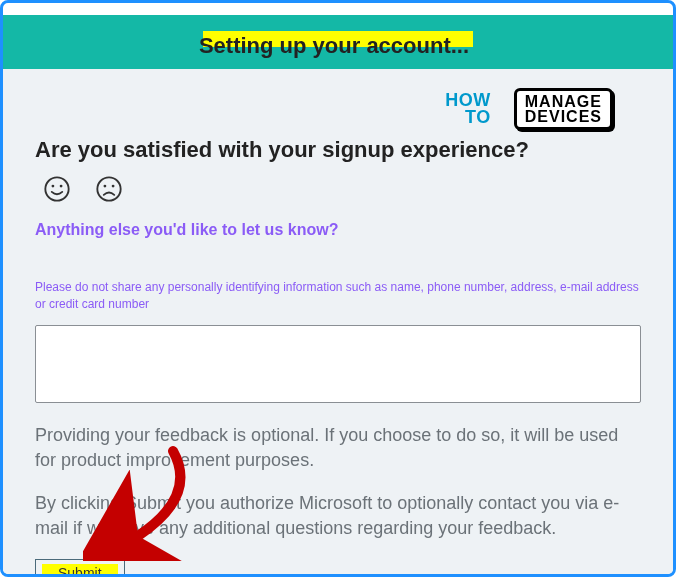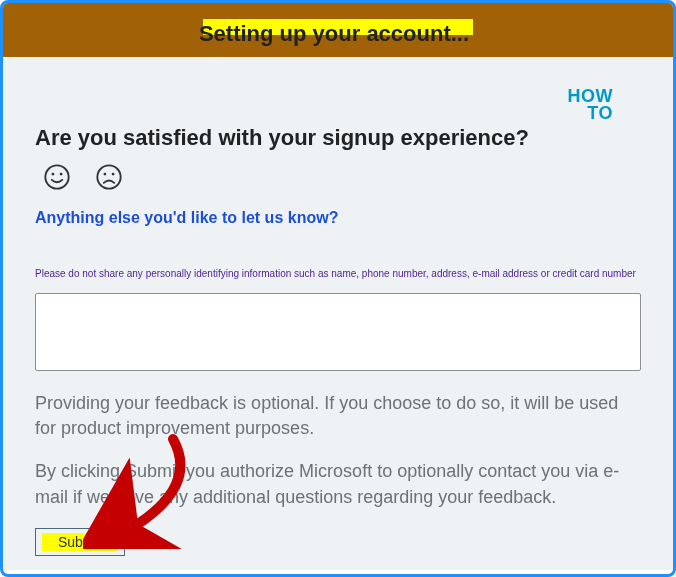--- a/index.html
+++ b/index.html
@@ -11,24 +11,25 @@
       font-family: "Segoe UI", Tahoma, Geneva, Verdana, sans-serif;
       background: #fff;
       width: 676px;
       height: 577px;
       position: relative;
       border: 3px solid #1e90ff;
       border-radius: 8px;
       overflow: hidden;
     }
     .header-area {
-      background: #a16207;
+      background: #14b8a6;
       padding: 18px 8px 10px 0;
       text-align: center;
       position: relative;
+      margin-top: 12px;
     }
     .page-title {
       display: inline-block;
       font-size: 22px;
       font-weight: 600;
       color: #222;
       position: relative;
       z-index: 1;
     }
     .highlight-bar {
@@ -94,26 +95,26 @@
       padding-left: 8px;
     }
     .face-btn {
       width: 28px;
       height: 28px;
       cursor: pointer;
     }
     .question-2 {
       font-size: 16px;
       font-weight: 600;
-      color: #1d4ed8;
+      color: #8b5cf6;
       margin-bottom: 10px;
     }
     .hint {
-      font-size: 10px;
-      color: #4c1d95;
+      font-size: 12px;
+      color: #8b5cf6;
       line-height: 1.4;
       margin-bottom: 12px;
       margin-top: 40px;
     }
     .feedback-box {
       width: 100%;
       height: 78px;
       border: 1px solid #8a8f94;
       border-radius: 2px;
       background: #fff;
@@ -168,20 +169,24 @@
 
 <div class="header-area">
   <div class="highlight-bar"></div>
   <div class="page-title">Setting up your account...</div>
 </div>
 
 <div class="logo">
   <div class="logo-howto">
     <span class="logo-how">HOW</span>
     <span class="logo-to">TO</span>
+  </div>
+  <div class="logo-box">
+    <span class="logo-manage">MANAGE</span>
+    <span class="logo-devices">DEVICES</span>
   </div>
 </div>
 
 <div class="content">
 
   <div class="question-1">Are you satisfied with your signup experience?</div>
 
   <div class="rating-row">
     <span class="face-btn">
       <svg viewBox="0 0 24 24" width="28" height="28">

